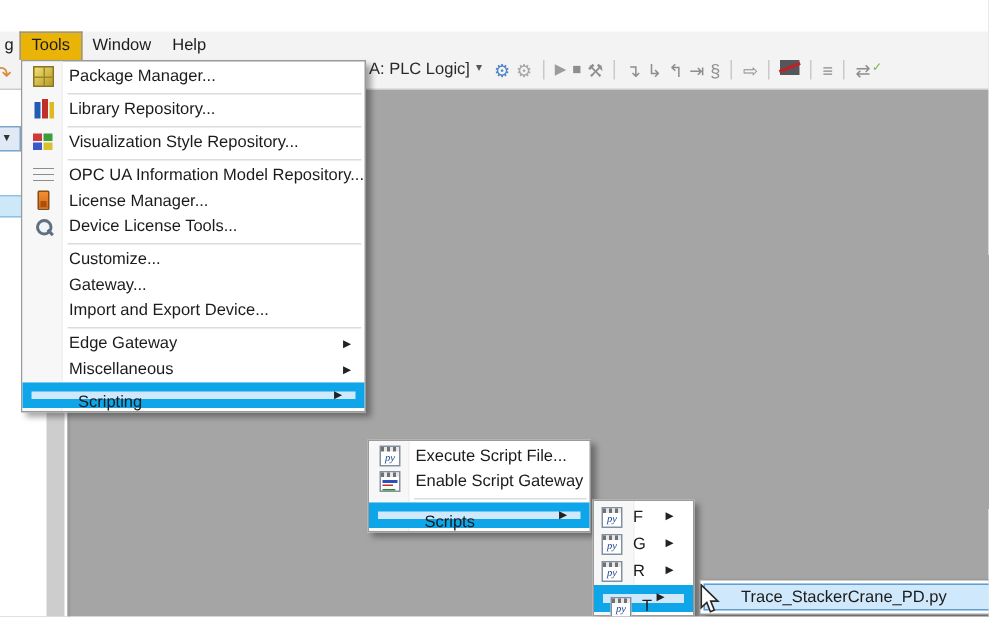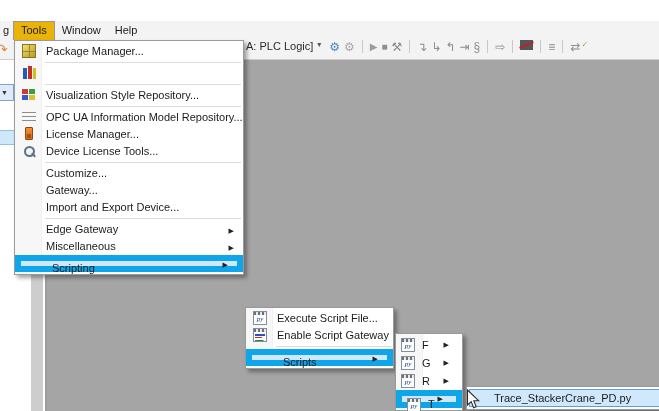--- a/index.html
+++ b/index.html
@@ -34,21 +34,21 @@
   .devices-scrollbar { position:absolute; left:31px; top:0; width:12px; height:100%; background:#cdcdcd; }
   .devices-border { position:absolute; left:45px; top:60px; width:2px; bottom:0; background:#9c9c9c; }
   .devices-combo { position:absolute; left:-5px; top:84px; width:19px; height:17px; background:#dfeaf6; border:1px solid #7da7cd; z-index:2; text-align:center; }
   .devices-combo span { font-size:7px; line-height:15px; color:#333; }
   .tree-selection { position:absolute; left:0; top:130px; width:14px; height:15px; background:#cde8f8; border-top:1px solid #91c2e6; border-bottom:1px solid #91c2e6; z-index:2; }
 
   
   .menu { position:absolute; background:#fff; border:1px solid #9a9a9a; box-shadow:3px 3px 4px rgba(0,0,0,0.35); z-index:10; padding:2px 0; }
   .menu .gutter { position:absolute; left:0; top:0; bottom:0; width:27px; background:#f7f7f7; border-right:1px solid #f0f0f0; }
   #tools-menu     { left:14px;  top:40px;  width:230px; }
-  #scripting-menu { left:245px; top:307px; width:149px; }
+  #scripting-menu { left:245px; top:293px; width:149px; }
   #scripts-menu   { left:395px; top:333px; width:68px;  }
   #t-menu         { left:466px; top:386px; width:226px; padding:2px; }
 
   .mi  { position:relative; height:17px; line-height:17px; padding-left:31px; z-index:1; cursor:default; }
   .mi2 { position:relative; height:17px; line-height:17px; padding-left:31px; z-index:1; cursor:default; }
   .mi3 { position:relative; height:18px; line-height:18px; padding-left:26px; z-index:1; cursor:default; }
   .sep  { border-top:1px solid #dcdcdc; margin:2px 2px 2px 30px; z-index:1; position:relative; }
   .hl  { background:#cfe8fb; border:6px solid #0ea5e9; line-height:15px; }
   .mi3.hl { line-height:16px; }
   .arrow { position:absolute; right:9px; top:50%; transform:translateY(-50%); font-size:7px; color:#222; }
@@ -139,20 +139,21 @@
 
   <div class="menu" id="tools-menu">
     <div class="gutter"></div>
     <div class="mi">
       <span class="ic ic-package"></span>
       <span>Package Manager...</span>
     </div>
     <div class="sep"></div>
     <div class="mi">
       <span class="ic ic-library"></span>
+      <span>Library Repository...</span>
     </div>
     <div class="sep"></div>
     <div class="mi">
       <span class="ic ic-visu"></span>
       <span>Visualization Style Repository...</span>
     </div>
     <div class="sep"></div>
     <div class="mi">
       <span class="ic ic-opcua"></span>
       <span>OPC UA Information Model Repository...</span>

